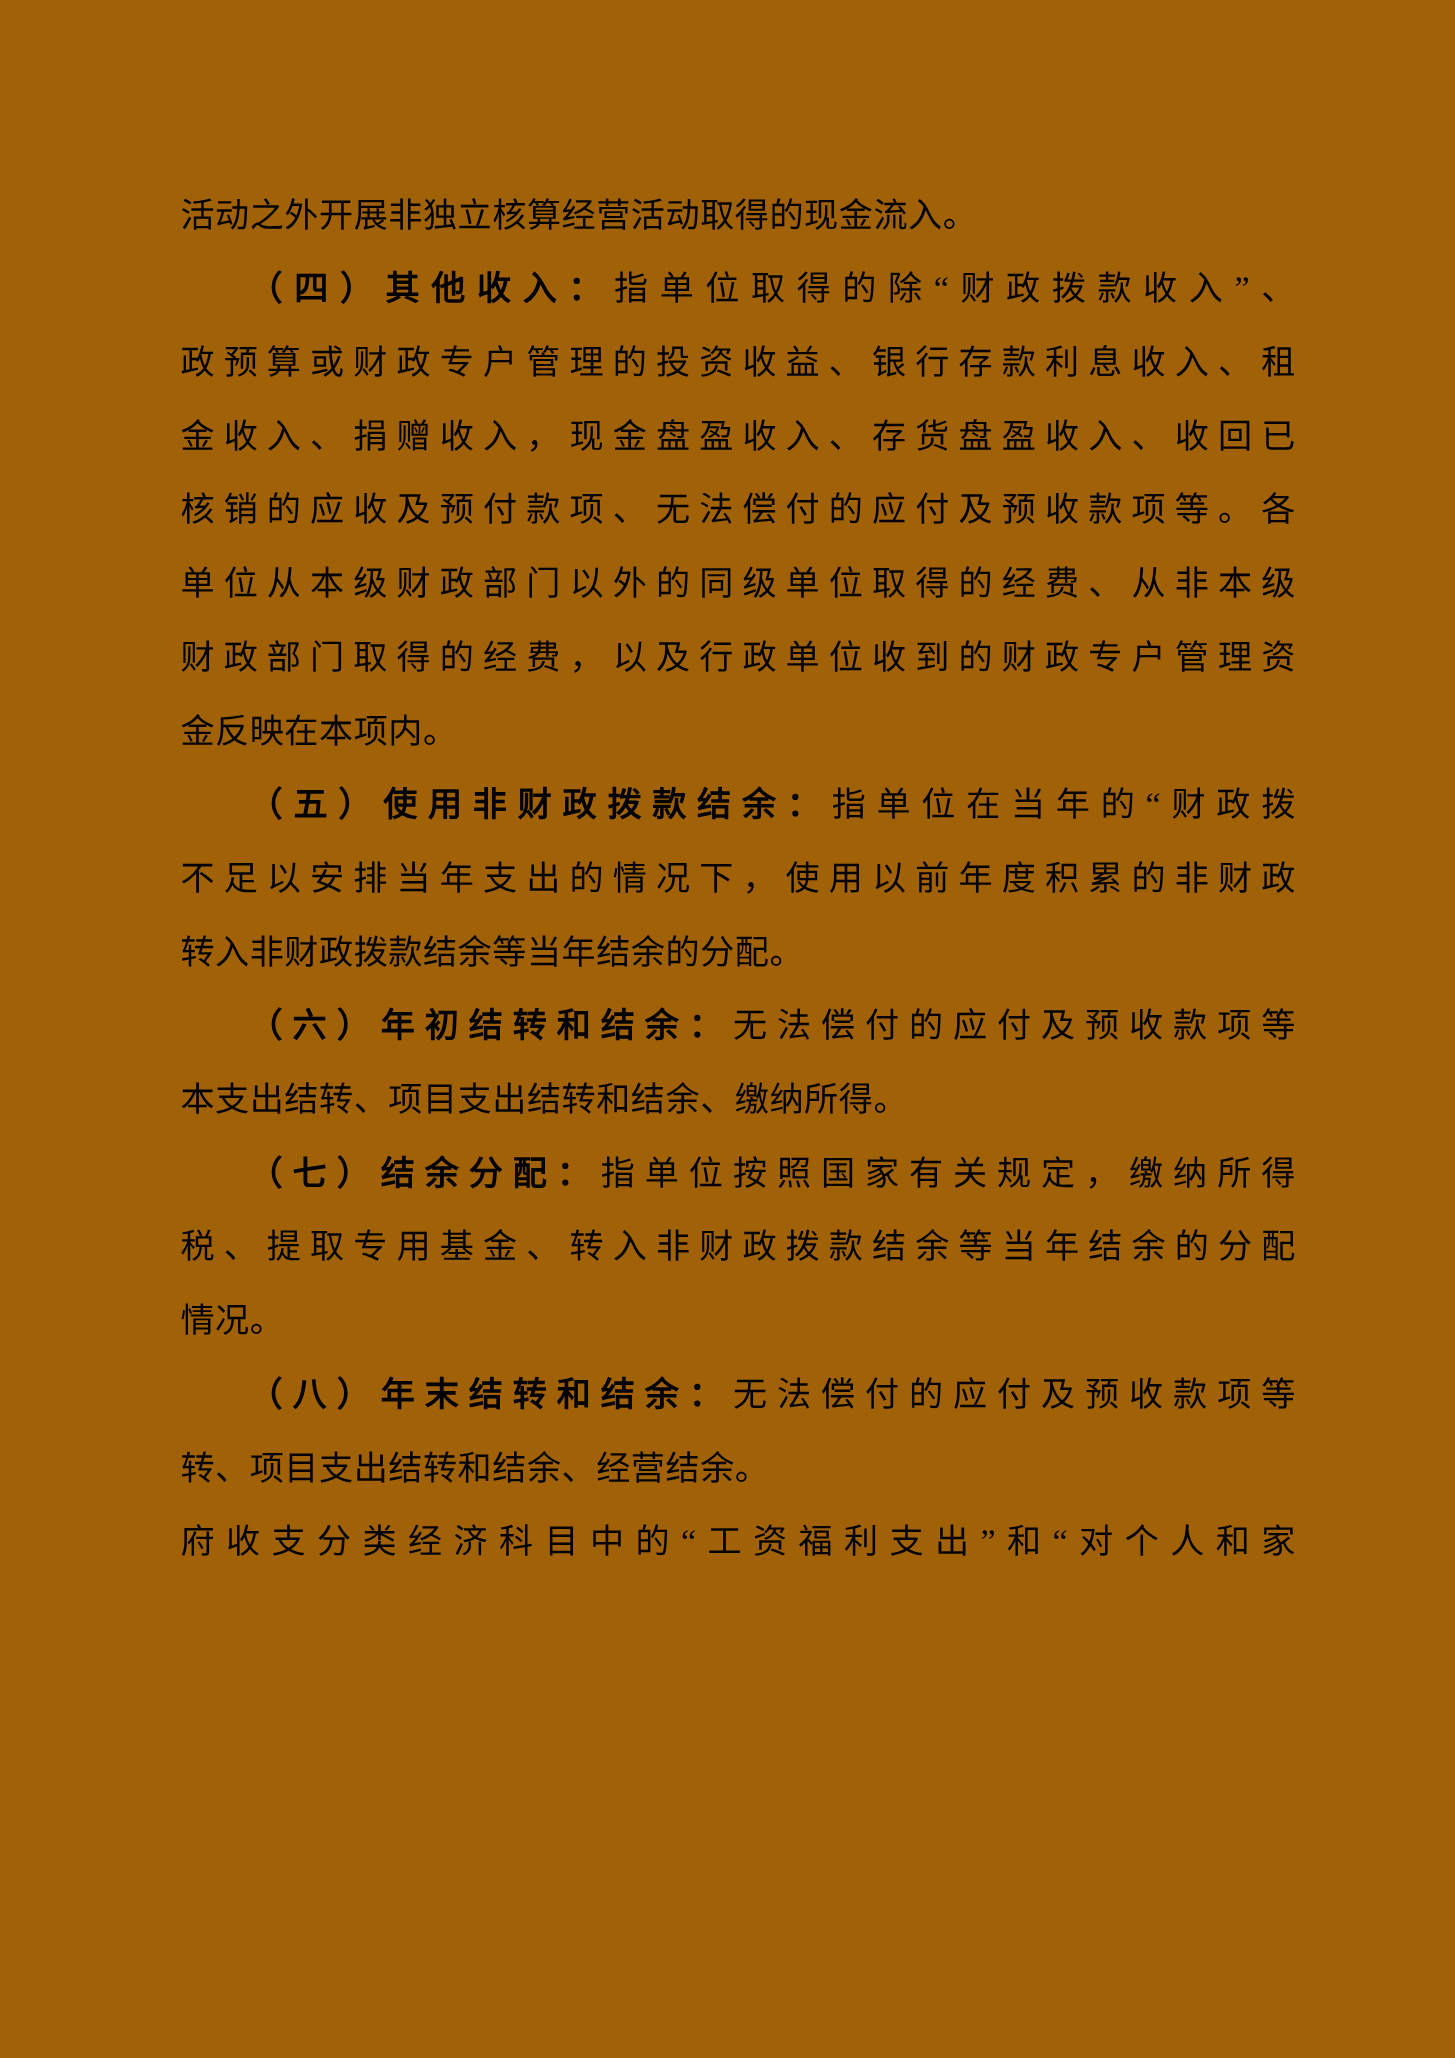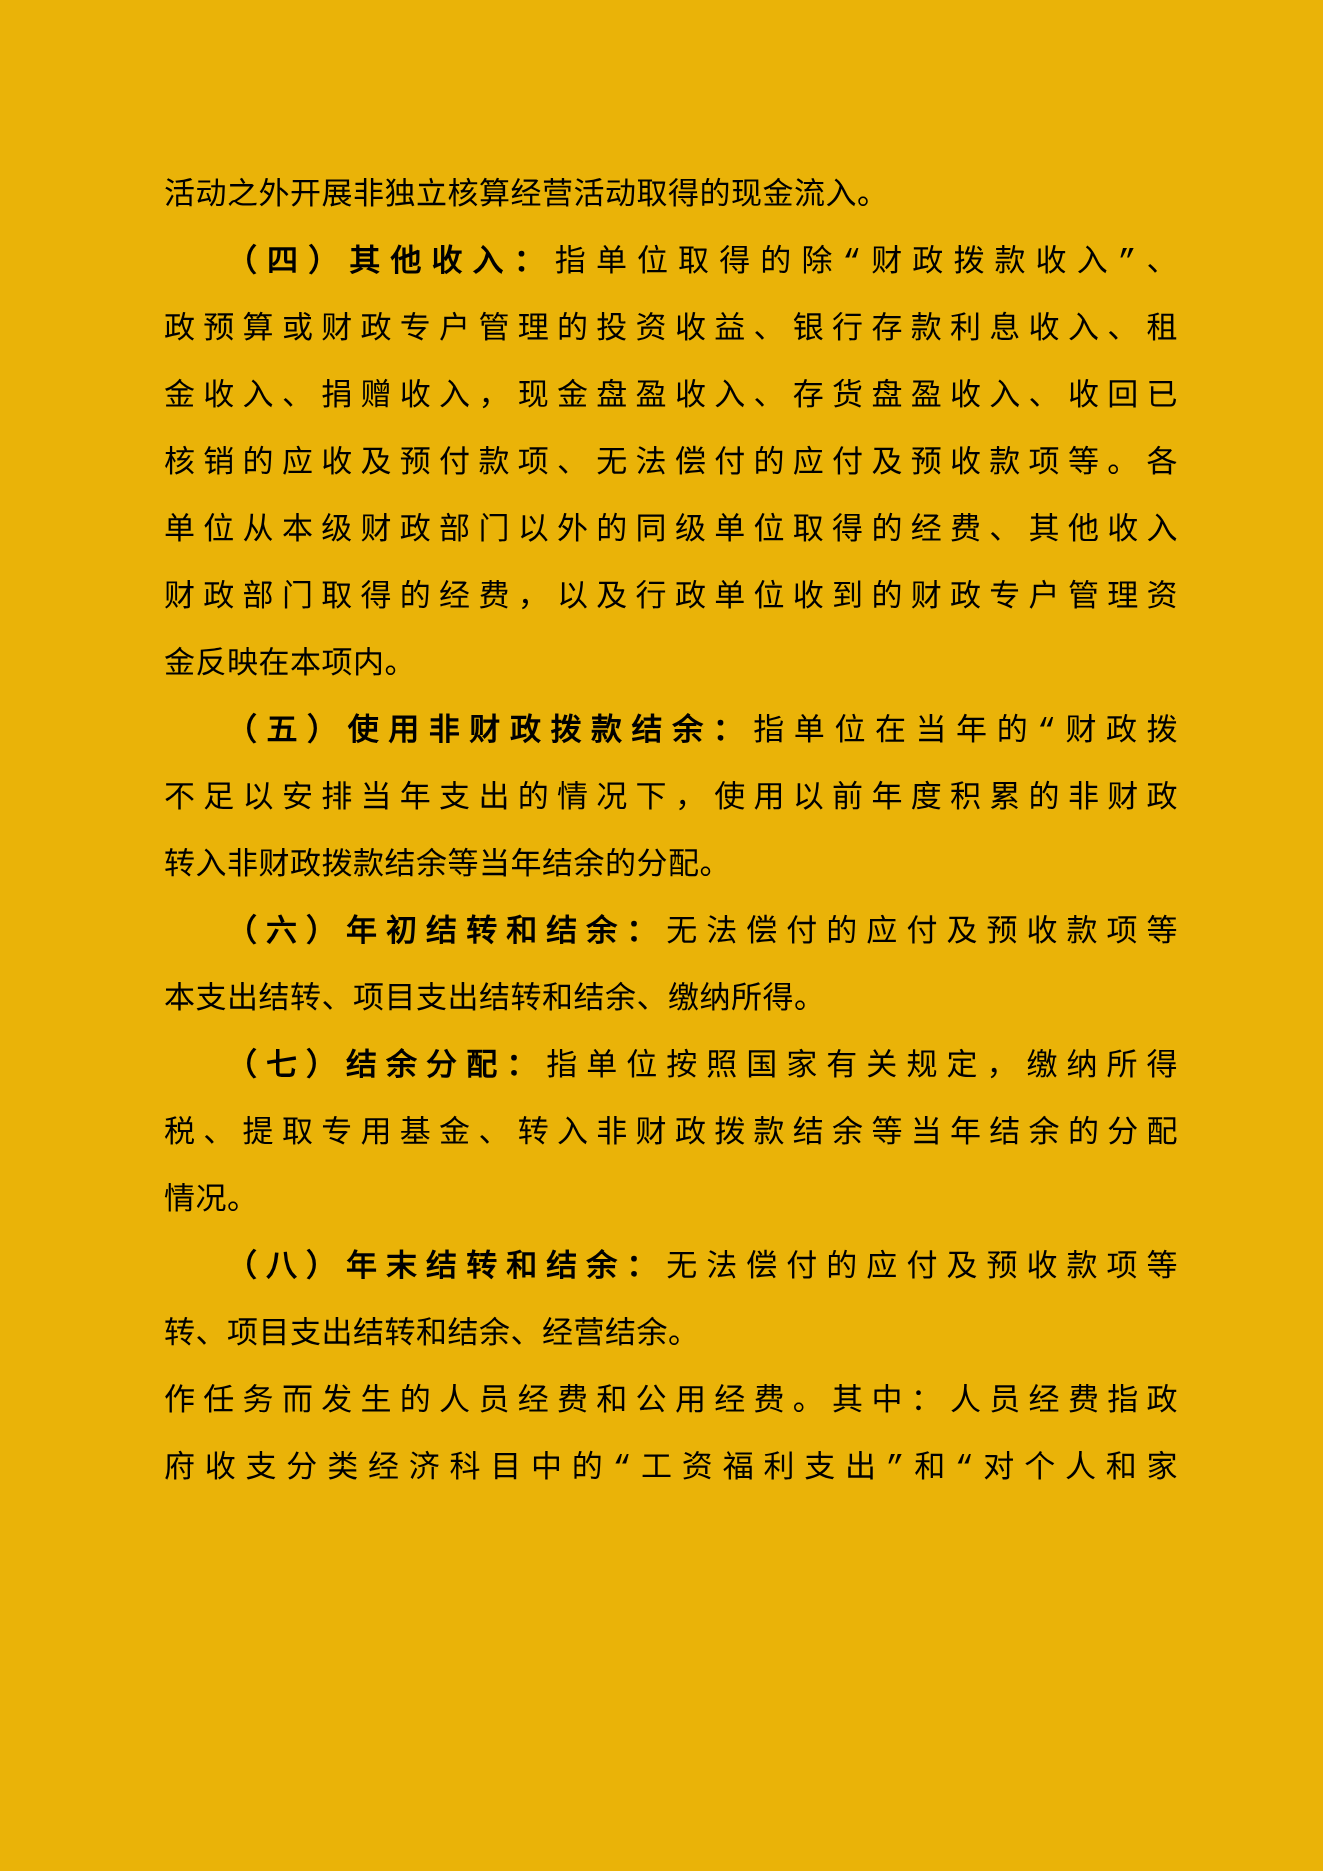--- a/index.html
+++ b/index.html
@@ -4,23 +4,23 @@
 <style>
   html, body {
     margin: 0;
     padding: 0;
     background: #ffffff;
   }
   .page {
     position: relative;
     width: 1323px;
     height: 1871px;
-    background: #eab308;
+    background: #a16207;
     overflow: hidden;
-    font-family: Liberation Mono, monospace;
+    font-family: Liberation Serif, serif;
     color: #000000;
   }
   .text-block {
     position: absolute;
     left: 164px;
     top: 162px;
     width: 1014px;
   }
   .line {
     height: 67px;
@@ -49,29 +49,28 @@
 </head>
 <body>
 
 <div class="page">
   <div class="text-block">
       <div class="line left"><span class="run">活动之外开展非独立核算经营活动取得的现金流入。</span></div>
       <div class="line justify indent"><span class="run bold">（四）其他收入：</span><span class="run">指单位取得的除“财政拨款收入”、</span></div>
       <div class="line justify"><span class="run">政预算或财政专户管理的投资收益、银行存款利息收入、租</span></div>
       <div class="line justify"><span class="run">金收入、捐赠收入，现金盘盈收入、存货盘盈收入、收回已</span></div>
       <div class="line justify"><span class="run">核销的应收及预付款项、无法偿付的应付及预收款项等。各</span></div>
-      <div class="line justify"><span class="run">单位从本级财政部门以外的同级单位取得的经费、其他收入</span></div>
+      <div class="line justify"><span class="run">单位从本级财政部门以外的同级单位取得的经费、从非本级</span></div>
       <div class="line justify"><span class="run">财政部门取得的经费，以及行政单位收到的财政专户管理资</span></div>
       <div class="line left"><span class="run">金反映在本项内。</span></div>
       <div class="line justify indent"><span class="run bold">（五）使用非财政拨款结余：</span><span class="run">指单位在当年的“财政拨</span></div>
       <div class="line justify"><span class="run">不足以安排当年支出的情况下，使用以前年度积累的非财政</span></div>
       <div class="line left"><span class="run">转入非财政拨款结余等当年结余的分配。</span></div>
       <div class="line justify indent"><span class="run bold">（六）年初结转和结余：</span><span class="run">无法偿付的应付及预收款项等</span></div>
       <div class="line left"><span class="run">本支出结转、项目支出结转和结余、缴纳所得。</span></div>
       <div class="line justify indent"><span class="run bold">（七）结余分配：</span><span class="run">指单位按照国家有关规定，缴纳所得</span></div>
       <div class="line justify"><span class="run">税、提取专用基金、转入非财政拨款结余等当年结余的分配</span></div>
       <div class="line left"><span class="run">情况。</span></div>
       <div class="line justify indent"><span class="run bold">（八）年末结转和结余：</span><span class="run">无法偿付的应付及预收款项等</span></div>
       <div class="line left"><span class="run">转、项目支出结转和结余、经营结余。</span></div>
-      <div class="line justify"><span class="run">作任务而发生的人员经费和公用经费。其中：人员经费指政</span></div>
       <div class="line justify"><span class="run">府收支分类经济科目中的“工资福利支出”和“对个人和家</span></div>
     </div>
 </div>
 
 </body></html>

